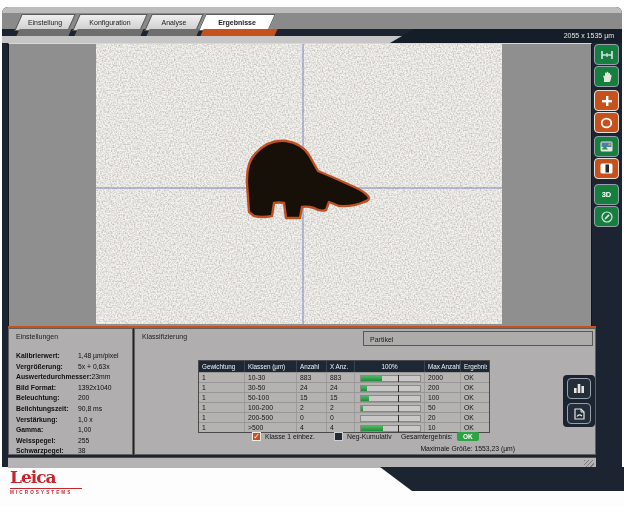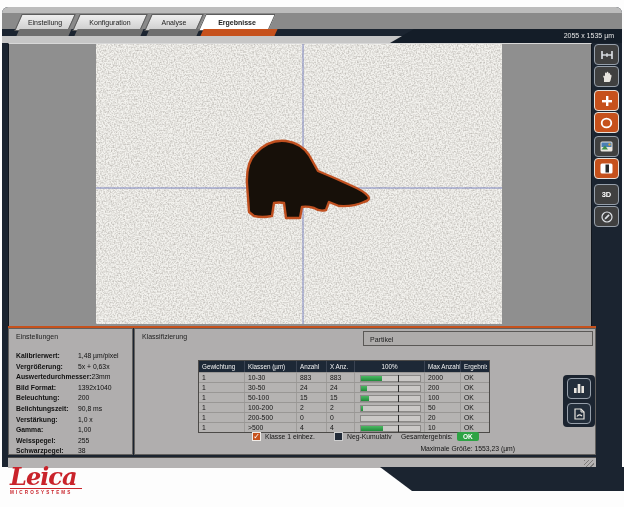--- a/index.html
+++ b/index.html
@@ -19,21 +19,21 @@
   .dimband{position:absolute;left:378px;top:22px;width:242px;height:14px;background:#141d28;
            clip-path:polygon(34px 0,100% 0,100% 100%,10px 100%);
            color:#e6e6e6;font-size:7px;line-height:14px;text-align:right;padding-right:0;}
   .dimband span{padding-right:8px;display:block;}
   
   .viewport{position:absolute;left:6px;top:36px;width:582px;height:282px;background:#8f8f8f;
             border:1px solid #11161d;border-top:1px solid #d8d8d8;overflow:hidden;}
   .specimen{position:absolute;left:87px;top:0;width:406px;height:280px;}
   
   .tbtn{position:absolute;left:592px;width:25px;height:21px;border:1px solid #97a0ab;border-radius:4px;
-        background:#404040;display:flex;align-items:center;justify-content:center;box-sizing:border-box;}
+        background:#15803d;display:flex;align-items:center;justify-content:center;box-sizing:border-box;}
   .tbtn.orange{background:#c6511c;border-color:#e5e0da;}
   .t3d{color:#fff;font-size:7.5px;font-weight:bold;}
   
   .orangeline{position:absolute;left:6px;top:319px;width:588px;height:2px;background:#c6511c;}
   .panel{position:absolute;top:321px;height:127px;background:#b0aeae;border:1px solid #62605e;box-sizing:border-box;}
   .settings{left:6px;width:125px;}
   .ptitle{position:absolute;left:7px;top:4px;font-size:7px;color:#1e1e1e;}
   .srows{position:absolute;left:7px;top:22px;right:3px;}
   .srow{display:flex;font-size:6.8px;line-height:10.6px;color:#101010;}
   .slabel{font-weight:bold;min-width:62px;white-space:nowrap;}
@@ -69,21 +69,21 @@
   
   .statusbar{position:absolute;left:6px;top:450px;width:588px;height:10px;background:#b5b3b3;border-top:1px solid #4e4c4a;}
   .grip{position:absolute;right:2px;top:2px;width:10px;height:7px;
         background:repeating-linear-gradient(135deg,#7d7b79 0 1px,transparent 1px 3px);}
   .splitter{position:absolute;left:120px;top:450px;width:0;height:0;border-left:4px solid transparent;
             border-right:4px solid transparent;border-bottom:6px solid #2c2c2c;}
   
   .wedge{position:absolute;left:380px;top:467px;width:244px;height:24px;background:#1b2430;
          clip-path:polygon(0 0,100% 0,100% 100%,32px 100%);}
   .leica{position:absolute;left:10px;top:466px;width:90px;}
-  .leica .script{font-family:"DejaVu Serif",serif;font-style:italic;font-weight:bold;font-size:24px;
+  .leica .script{font-family:"DejaVu Serif",serif;font-weight:bold;font-size:17px;
                  color:#c9232b;line-height:22px;letter-spacing:-1px;}
   .leica .rule{height:1px;background:#c9232b;margin:0 2px 1px 0;width:72px;}
   .leica .sub{font-size:4.6px;letter-spacing:2.1px;color:#c9232b;font-weight:bold;}
   svg{display:block;}
 </style>
 </head>
 <body>
 
 <div id="screen">
   <div class="app">

